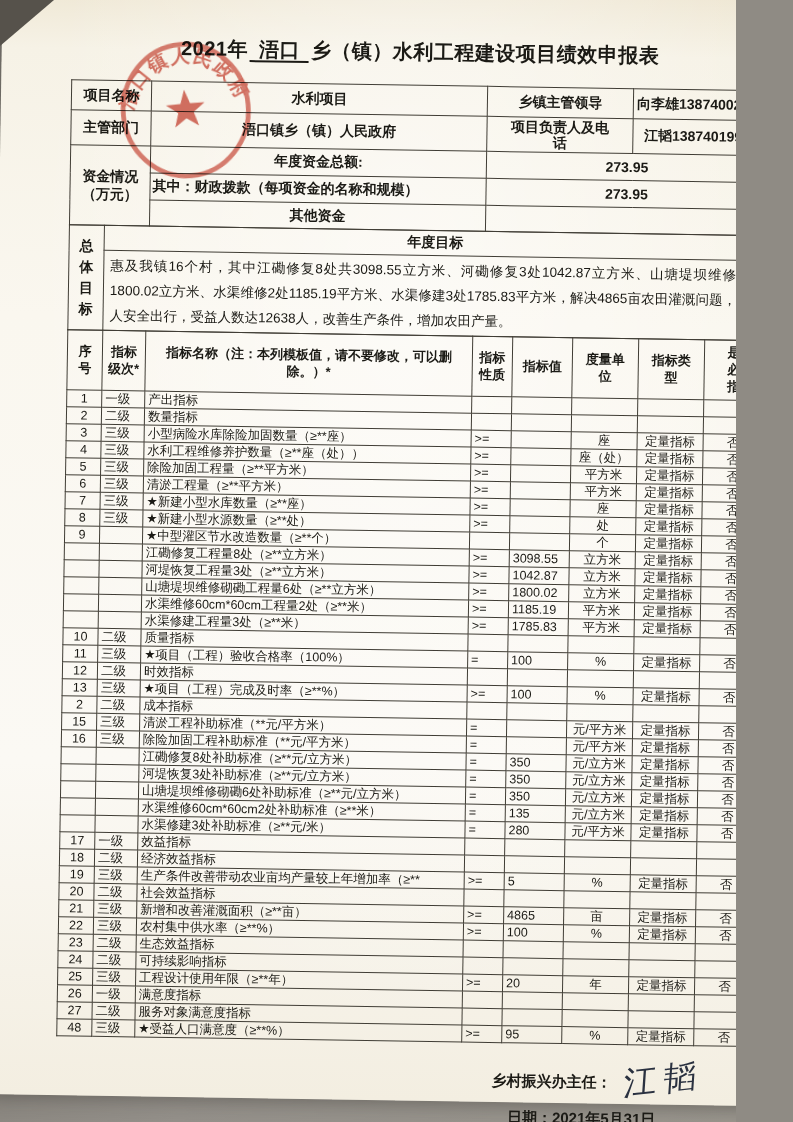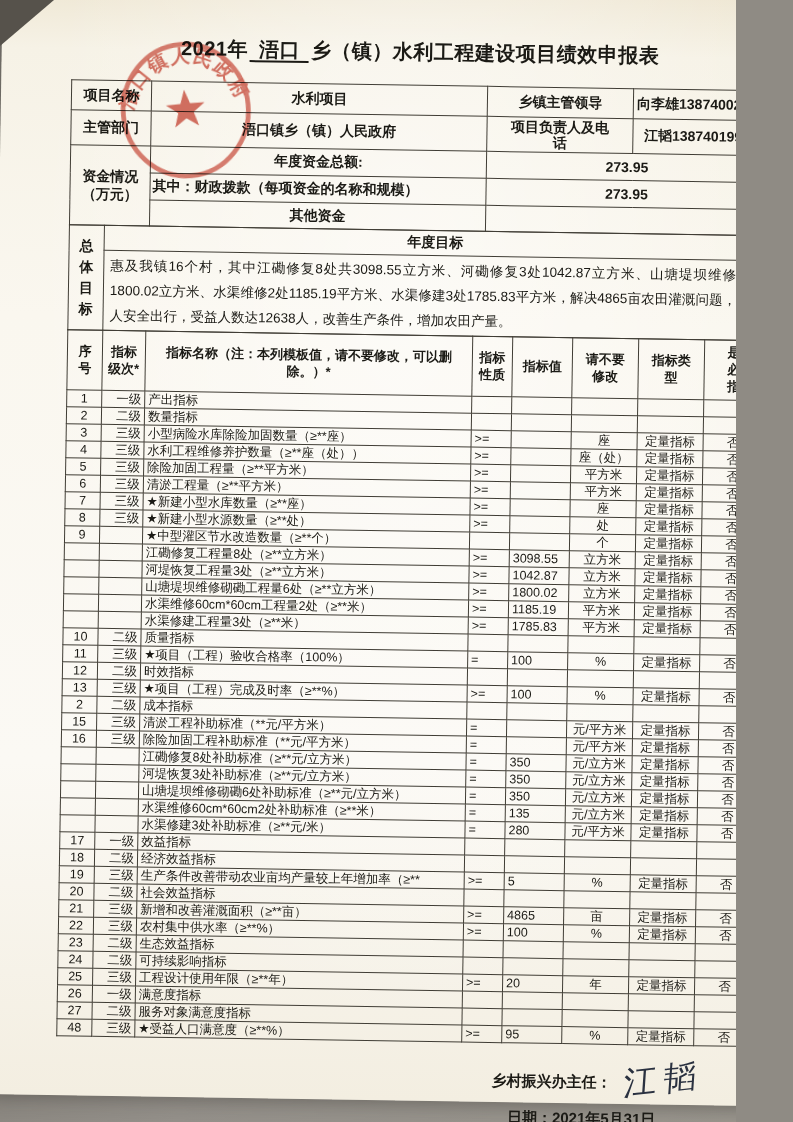--- a/index.html
+++ b/index.html
@@ -48,21 +48,21 @@
   .goal-text { font-size: 13.5px; line-height: 25px; padding: 2px 6px !important; text-align: justify; vertical-align: top; font-weight: 500; }
 
   
   .ind th { font-size: 13px; font-weight: bold; text-align: center; line-height: 1.3; padding: 2px; }
   .ind thead tr { height: 60px; }
   .ind tbody tr { height: 17px; }
   .ind td { font-size: 12.5px; line-height: 1.05; padding: 0 3px; white-space: nowrap; }
   .stack { display: inline-block; word-break: break-all; text-align: center; }
   .w14 { width: 14px; } .w30 { width: 32px; } .w42 { width: 42px; } .w28 { width: 28px; margin-left: 12px; }
   .c-no { text-align: center; }
-  .c-level { text-align: right; margin-left: 20px; }
+  .c-level { text-align: left; margin-left: 20px; }
   .c-name { text-align: left; font-size: 13px; padding-left: 4px; }
   .c-nature { text-align: left; }
   .c-value { text-align: left; margin-left: 6px; }
   .c-unit { text-align: center; padding: 0 1px; }
   .c-type { text-align: center; padding: 0 1px; }
   .c-req { text-align: center; }
 
   
   .seal {
     position: absolute; left: 117px; top: 52px; width: 136px; height: 150px;
@@ -158,21 +158,21 @@
             <col style="width:66px">
             <col style="width:60px">
         </colgroup>
         <thead>
           <tr>
             <th><span class="stack w14">序号</span></th>
             <th><span class="stack w30">指标级次*</span></th>
             <th>指标名称（注：本列模板值，请不要修改，可以删除。）*</th>
             <th><span class="stack w30">指标性质</span></th>
             <th>指标值</th>
-            <th><span class="stack w42">请不要修改</span></th>
+            <th><span class="stack w42">度量单位</span></th>
             <th><span class="stack w42">指标类型</span></th>
             <th><span class="stack w28">是否必填指标</span></th>
           </tr>
         </thead>
         <tbody>
   <tr>
     <td class="c-no">1</td>
     <td class="c-level">一级</td>
     <td class="c-name">产出指标</td>
     <td class="c-nature"></td>

